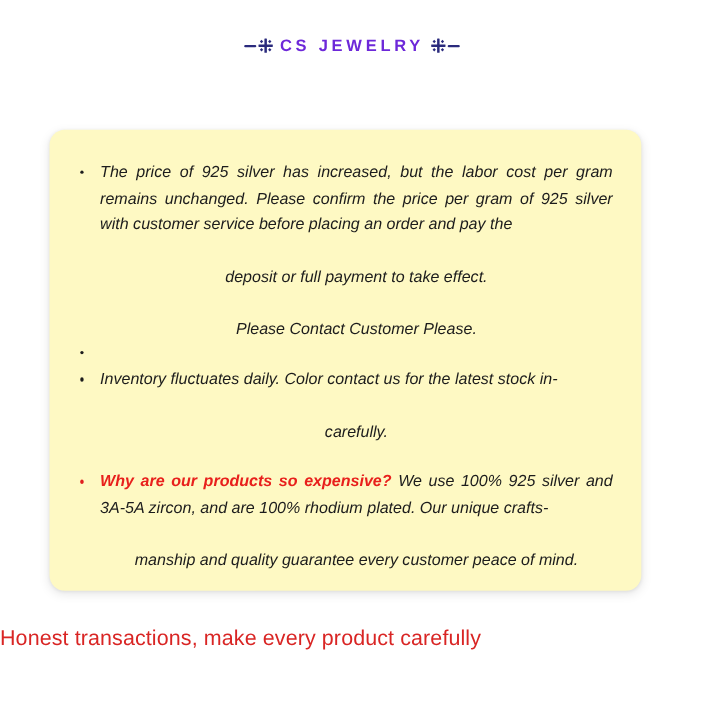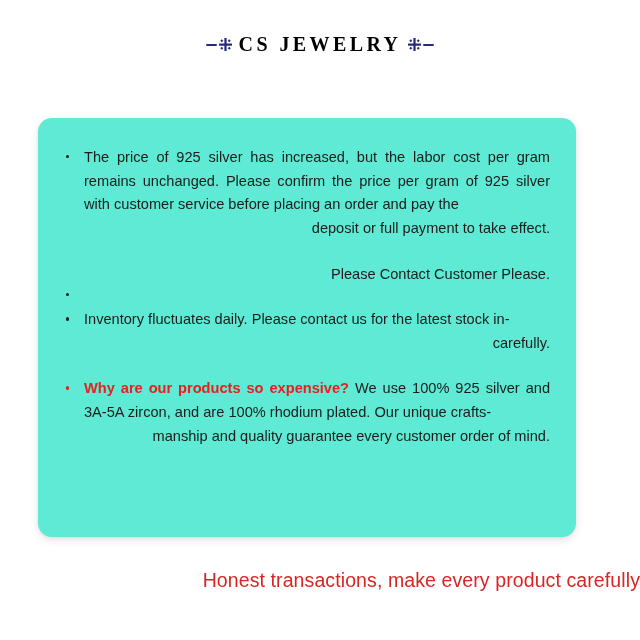--- a/index.html
+++ b/index.html
@@ -43,53 +43,54 @@
     pointer-events: none;
   }
   .brand-sub {
     margin-top: 5px;
     display: flex;
     align-items: center;
     justify-content: center;
     gap: 6px;
   }
   .sub-text {
-    font-family: Liberation Serif, serif;
-    font-size: 20px;
+    font-family: Liberation Sans, sans-serif;
+    font-size: 15px;
     font-weight: 700;
     letter-spacing: 3.4px;
-    color: #000000;
+    color: #6d28d9;
     white-space: nowrap;
   }
   .orn {
     display: flex;
     align-items: center;
     gap: 1px;
   }
   .orn .bar {
     width: 11px;
     height: 2px;
     background: #2a2a7d;
     border-radius: 1px;
   }
   .orn svg { display: block; }
   .orn-right { flex-direction: row-reverse; }
 
   
   .notice-card {
     position: absolute;
-    left: 38px;
+    left: 45px;
     top: 118px;
     width: 538px;
     height: 419px;
-    background: #5eead4;
+    background: #fef9c3;
     border-radius: 14px;
     box-shadow: 0 3px 10px rgba(0,0,0,0.10), 0 1px 3px rgba(0,0,0,0.06);
     box-sizing: border-box;
     padding: 28px 26px 20px 24px;
+    font-style: italic;
   }
 
   .notice-list {
     margin: 0;
     padding: 0;
     list-style: none;
   }
   .notice-item {
     position: relative;
     padding-left: 22px;
@@ -115,30 +116,31 @@
     top: 30px;
   }
   .notice-item.accent .dot {
     background: #e01f1f;
   }
   .hl-red {
     color: #e8201c;
     font-weight: 600;
   }
   .notice-item .last-line {
-    text-align: right;
+    text-align: center;
+    margin-top: 24px;
   }
 
   
   .footer-tagline {
     position: absolute;
     left: 0;
     top: 569px;
     width: 640px;
-    text-align: right;
+    text-align: left;
     color: #d92524;
     font-size: 19.5px;
     letter-spacing: 0.1px;
   }
 </style>
 </head>
 <body>
 
 <div class="logo-block">
 
@@ -187,26 +189,26 @@
       <div class="last-line">deposit or full payment to take effect.</div>
     </li>
 
     <li class="notice-item bullet-mid">
       <span class="dot"></span>
       <div class="last-line">Please Contact Customer Please.</div>
     </li>
 
     <li class="notice-item">
       <span class="dot"></span>
-      <span>Inventory fluctuates daily. Please contact us for the latest stock in-</span>
+      <span>Inventory fluctuates daily. Color contact us for the latest stock in-</span>
       <div class="last-line">carefully.</div>
     </li>
 
     <li class="notice-item accent">
       <span class="dot"></span>
       <span class="hl-red">Why are our products so expensive?</span><span> We use 100% 925 silver and 3A-5A zircon, and are 100% rhodium plated. Our unique crafts-</span>
-      <div class="last-line">manship and quality guarantee every customer order of mind.</div>
+      <div class="last-line">manship and quality guarantee every customer peace of mind.</div>
     </li>
 
   </ul>
 </div>
 
 <div class="footer-tagline">Honest transactions, make every product carefully</div>
 
 </body></html>

